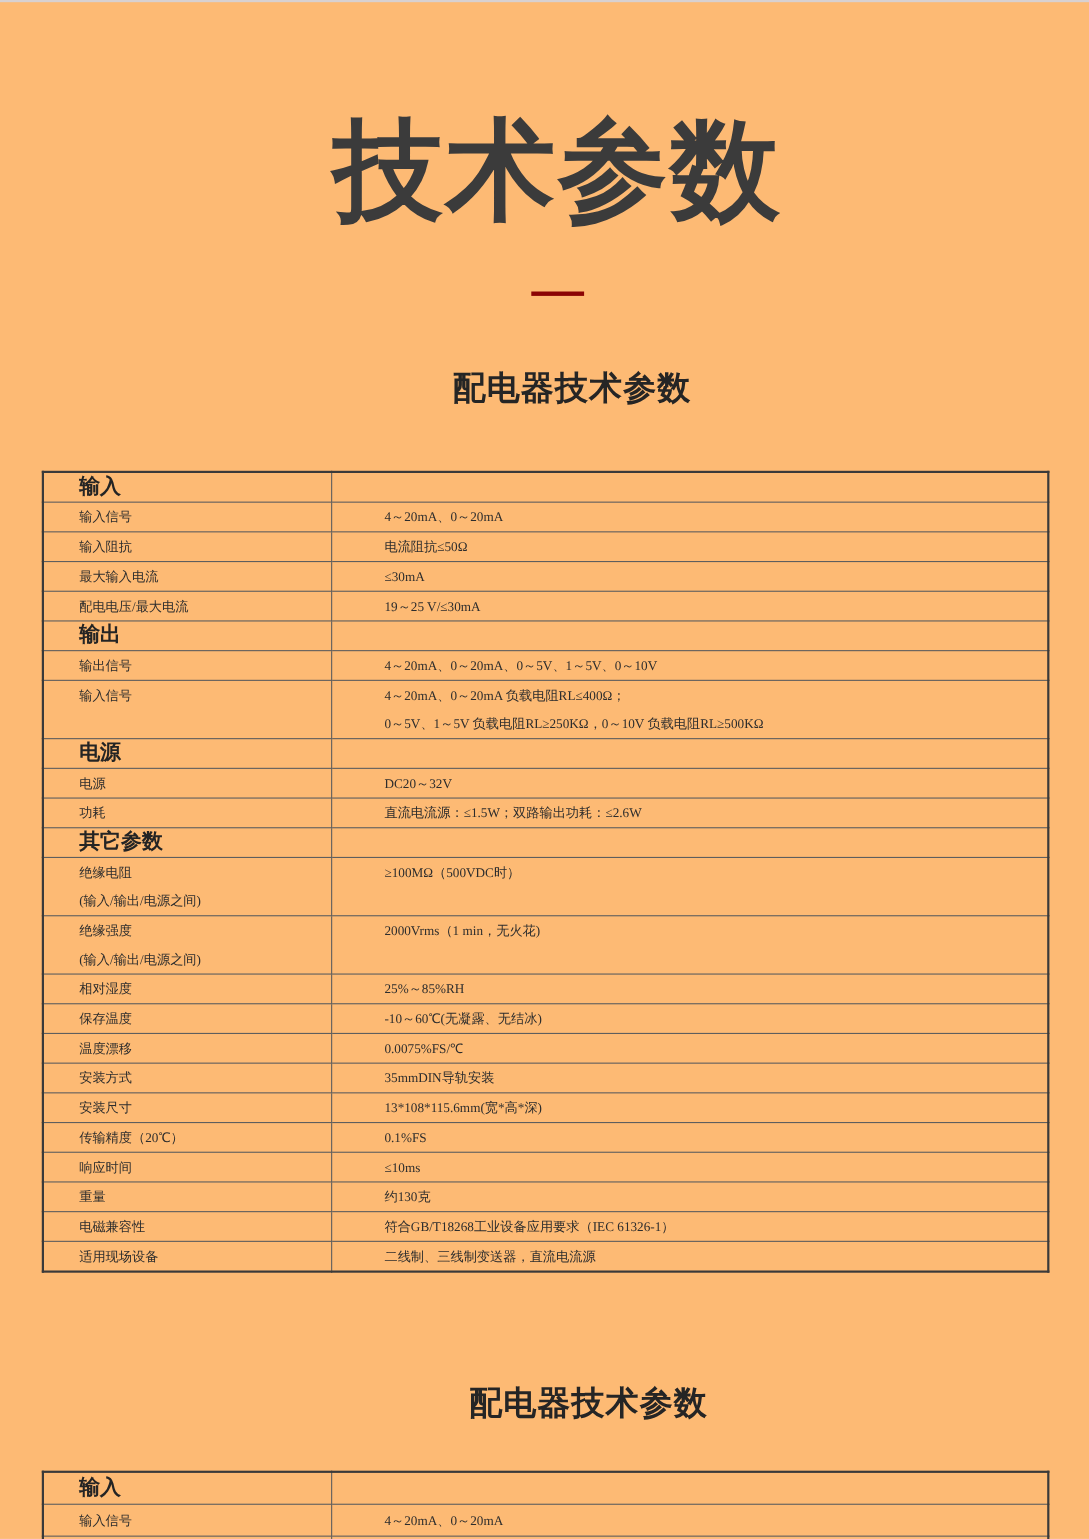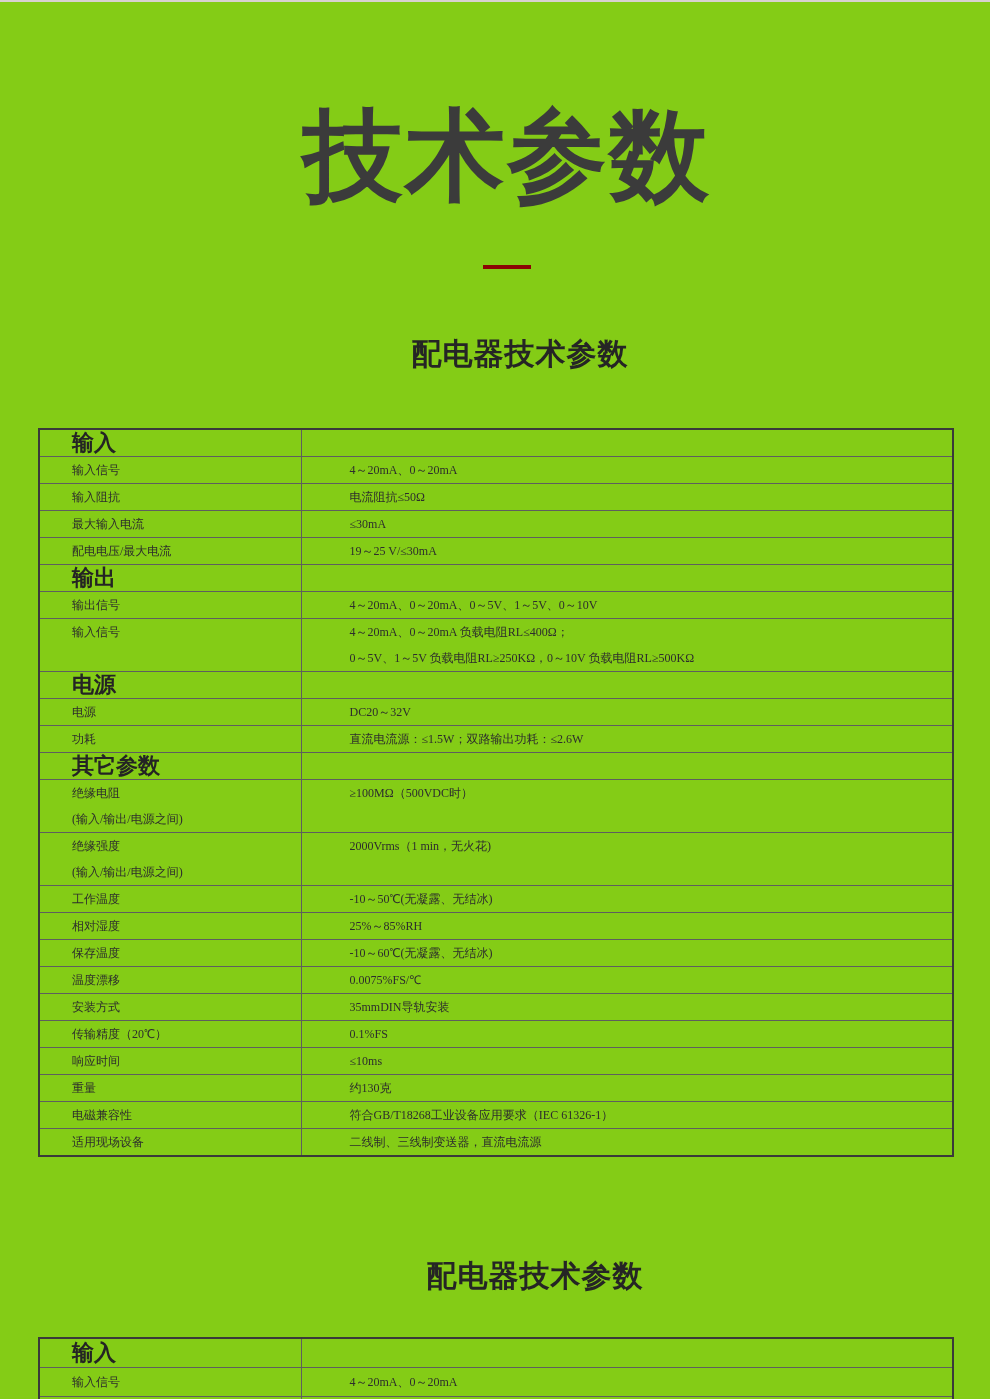--- a/index.html
+++ b/index.html
@@ -2,21 +2,21 @@
 <html lang="zh"><head>
 <meta charset="utf-8">
 <style>
   * { margin: 0; padding: 0; box-sizing: border-box; }
   html, body { background: #efeaea; }
   .page {
     position: relative;
     width: 990px;
     height: 1399px;
     margin: 0 auto;
-    background: #84cc16;
+    background: #fdba74;
     overflow: hidden;
     font-family: "Liberation Sans", sans-serif;
   }
   .top-strip {
     position: absolute;
     top: 0; left: 0;
     width: 100%; height: 2px;
     background: #d8d1d1;
   }
   .main-title {
@@ -77,21 +77,21 @@
     overflow: hidden;
   }
   table.spec-table td.l { padding: 0 4px 0 32px; }
   table.spec-table td.v { padding: 0 4px 0 48px; }
   tr.h td { height: 26.5px; }
   tr.h2 td { height: 53px; vertical-align: top; }
   tr.hb td { height: 29px; }
   tr.sec td.l {
     font-family: "Liberation Sans", sans-serif;
     font-weight: 700;
-    font-size: 22px;
+    font-size: 19px;
     color: #242424;
   }
 </style>
 </head>
 <body>
 
 <div class="page">
   <div class="top-strip"></div>
 
   <div class="main-title">技术参数</div>
@@ -160,38 +160,38 @@
           <td class="l">绝缘电阻
 (输入/输出/电源之间)</td>
           <td class="v">≥100MΩ（500VDC时）</td>
         </tr>
         <tr class="h2">
           <td class="l">绝缘强度
 (输入/输出/电源之间)</td>
           <td class="v">2000Vrms（1 min，无火花)</td>
         </tr>
         <tr class="h">
-          <td class="l">工作温度</td>
-          <td class="v">-10～50℃(无凝露、无结冰)</td>
-        </tr>
-        <tr class="h">
           <td class="l">相对湿度</td>
           <td class="v">25%～85%RH</td>
         </tr>
         <tr class="h">
           <td class="l">保存温度</td>
           <td class="v">-10～60℃(无凝露、无结冰)</td>
         </tr>
         <tr class="h">
           <td class="l">温度漂移</td>
           <td class="v">0.0075%FS/℃</td>
         </tr>
         <tr class="h">
           <td class="l">安装方式</td>
           <td class="v">35mmDIN导轨安装</td>
+        </tr>
+        <tr class="h">
+          <td class="l">安装尺寸</td>
+          <td class="v">13*108*115.6mm(宽*高*深)</td>
         </tr>
         <tr class="h">
           <td class="l">传输精度（20℃）</td>
           <td class="v">0.1%FS</td>
         </tr>
         <tr class="h">
           <td class="l">响应时间</td>
           <td class="v">≤10ms</td>
         </tr>
         <tr class="h">

